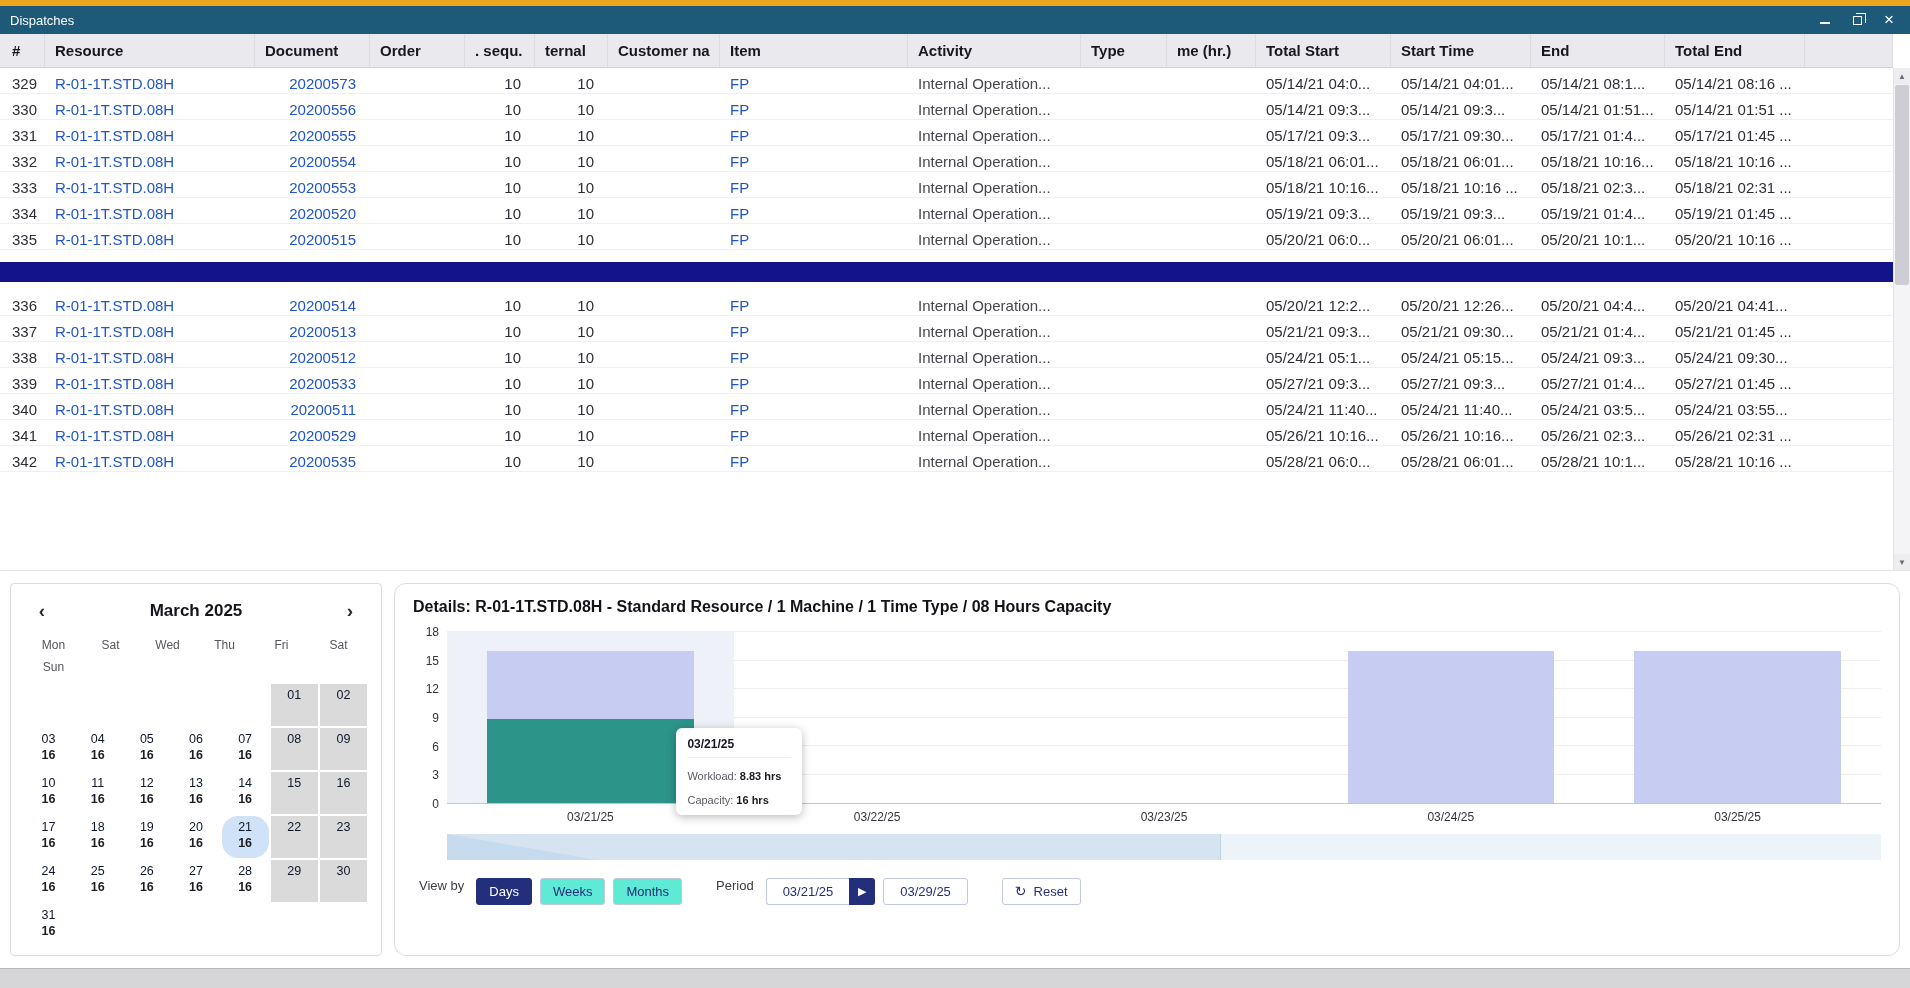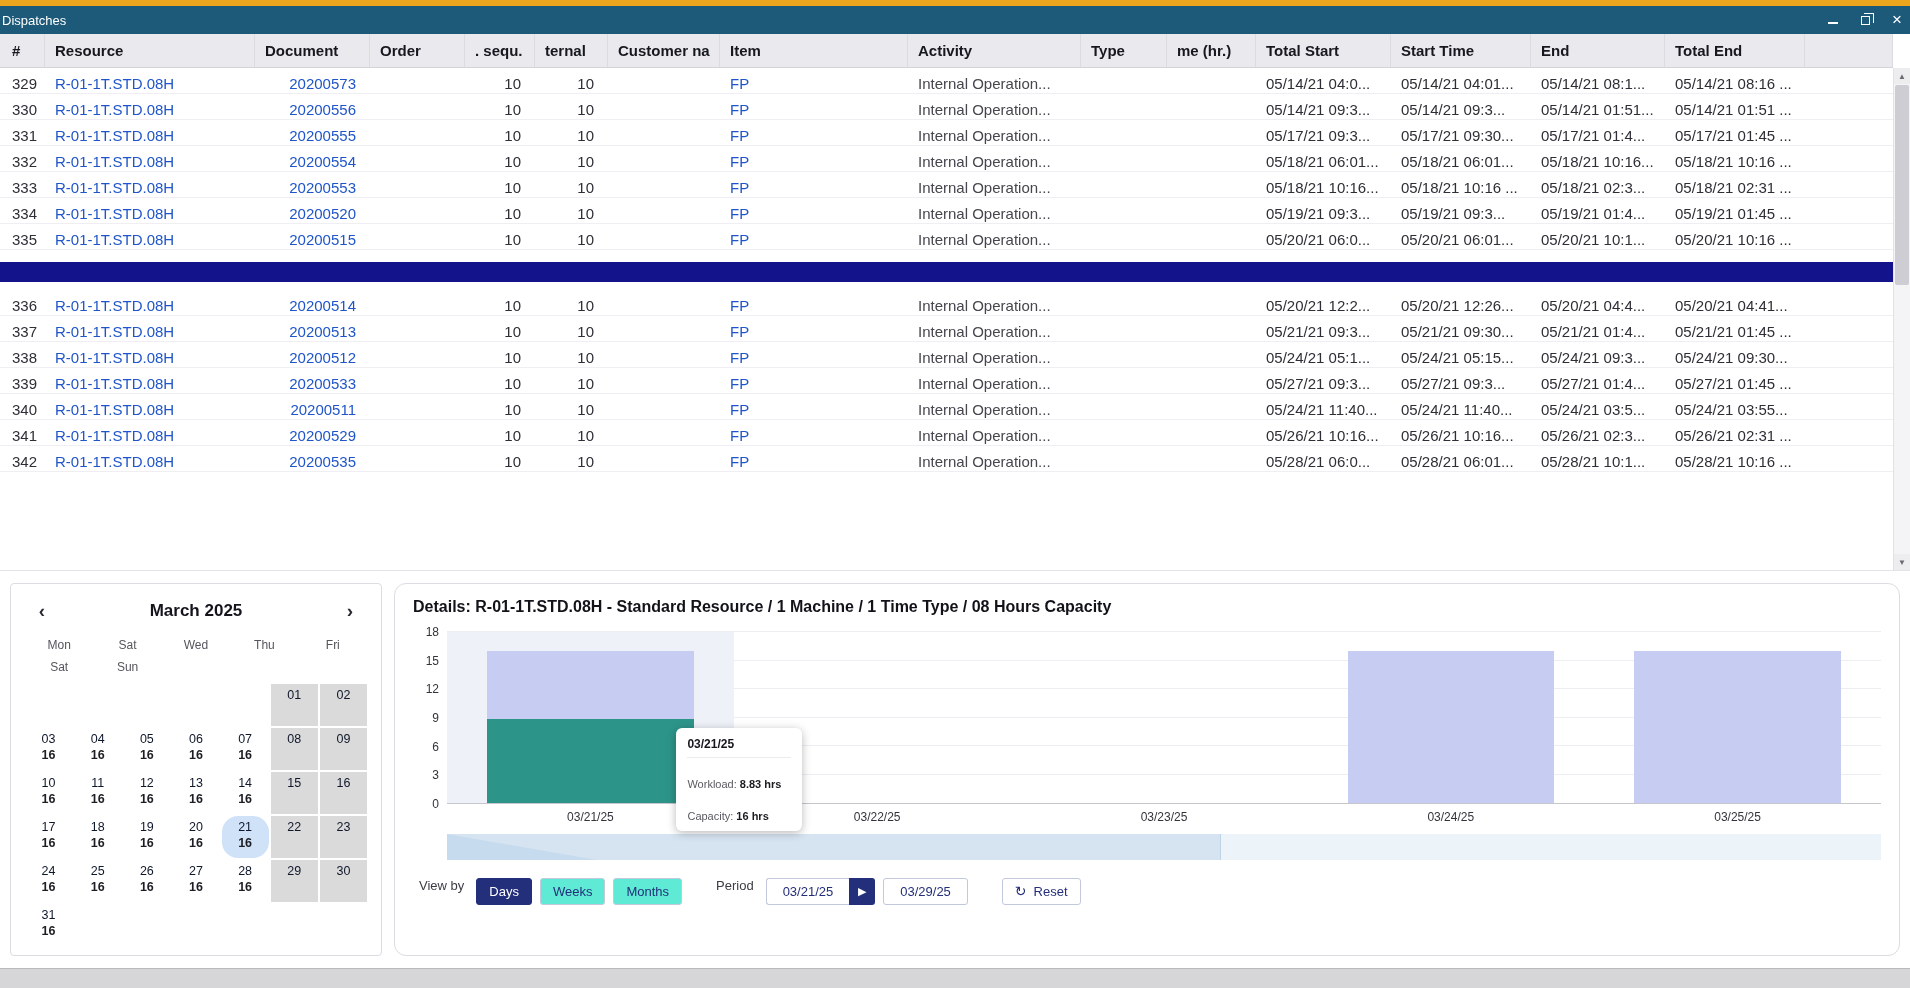--- a/index.html
+++ b/index.html
@@ -4,21 +4,21 @@
 <style>
   * { box-sizing: border-box; margin: 0; padding: 0; }
   html,body { width:1910px; height:988px; background:#fff; font-family:"Liberation Sans","DejaVu Sans",sans-serif; overflow:hidden; }
   :root{
     --accent_orange:#EDA51D; --titlebar:#1D5978; --link_blue:#1F55C9;
     --selected_row:#13138C; --active_button:#232F7A;
     --capacity_bar:#C7CDF2; --workload_bar:#2D9489; --selected_day:#CFE2F8;
   }
   .window{ width:1910px; height:988px; display:flex; flex-direction:column; background:#fff; }
   .frame-top{ height:6px; background:var(--accent_orange); }
-  .titlebar{ height:28px; background:var(--titlebar); color:#fff; display:flex; align-items:center; padding:0 2px; font-size:13px; flex:0 0 auto; }
+  .titlebar{ height:28px; background:var(--titlebar); color:#fff; display:flex; align-items:center; padding:0 10px; font-size:13px; flex:0 0 auto; }
   .title{ flex:1; }
   .win-controls{ display:flex; align-items:center; gap:18px; padding-right:4px; }
   .wbtn{ width:14px; height:14px; display:flex; align-items:center; justify-content:center; cursor:pointer; color:#fff; }
   .min-glyph{ width:10px; height:8px; border-bottom:2px solid #fff; }
   .restore-glyph{ width:9px; height:9px; border:1px solid #fff; position:relative; }
   .restore-glyph::before{ content:""; position:absolute; left:2px; top:-4px; width:9px; height:9px; border:1px solid #fff; border-left:none; border-bottom:none; }
   .wbtn.close{ font-size:17px; line-height:14px; }
 
   
   .table-section{ height:536px; position:relative; padding-right:17px; flex:0 0 auto; }
@@ -38,21 +38,21 @@
   .sb-arrow{ height:16px; display:flex; align-items:center; justify-content:center; font-size:8px; color:#6A6A72; background:#EDEDF0; cursor:pointer; }
   .sb-arrow.sb-bottom{ position:absolute; bottom:0; left:0; right:0; }
   .sb-thumb{ position:absolute; top:17px; left:1px; right:1px; height:200px; background:#CDCDD3; border-radius:2px; cursor:grab; }
 
   
   .bottom{ height:398px; display:flex; gap:12px; padding:12px 10px; border-top:1px solid #E4E4E8; background:#fff; flex:0 0 auto; }
   .cal-panel{ width:372px; border:1px solid #DCDCE2; border-radius:4px; background:#fff; padding:12px 14px; }
   .cal-head{ display:flex; align-items:center; height:30px; }
   .cal-chev{ width:34px; text-align:center; font-size:19px; font-weight:bold; color:#2A2A32; cursor:pointer; }
   .cal-title{ flex:1; text-align:center; font-size:17px; font-weight:bold; color:#14141C; }
-  .cal-weekdays{ display:grid; grid-template-columns:repeat(5,1fr); margin-top:8px; }
+  .cal-weekdays{ display:grid; grid-template-columns:repeat(6,1fr); margin-top:8px; }
   .cal-wd{ text-align:center; font-size:12px; color:#55555D; padding:4px 0; }
   .cal-grid{ display:grid; grid-template-columns:repeat(7,1fr); gap:2px; margin-top:6px; }
   .cal-cell{ height:42px; display:flex; flex-direction:column; align-items:center; cursor:pointer; }
   .cal-cell.empty{ cursor:default; }
   .cal-cell.wk{ background:#DADADA; }
   .cal-cell.sel{ background:var(--selected_day);border-radius:16px; }
   .cal-d{ font-size:12.5px; color:#0f172a; margin-top:4px; }
   .cal-v{ font-size:12.5px; font-weight:bold; color:#1D1D24; margin-top:2px; }
 
   .details-panel{ flex:1; border:1px solid #DCDCE2; border-radius:12px; background:#fff; padding:14px 18px; }
@@ -63,21 +63,21 @@
   .plot{ flex:1; position:relative; height:172px; border-bottom:1px solid #C6C6CC; }
   .gridline{ position:absolute; left:0; right:0; height:1px; background:#EDEDF2; }
   .slotrow{ position:absolute; left:0; right:0; top:0; bottom:0; display:flex; }
   .slot{ flex:1; position:relative; }
   .slot.hovered{ background:#EEF1F8; }
   .bar{ position:absolute; bottom:0; left:14%; width:72%; }
   .xlabels{ display:flex; margin-left:34px; margin-top:6px; }
   .xlab{ flex:1; text-align:center; font-size:12px; color:#33333B; }
   .tooltip{ position:absolute; left:16%; top:56%; width:126px; background:#fff; border-radius:6px; box-shadow:0 2px 10px rgba(0,0,0,.28); padding:9px 11px; z-index:9; }
   .tt-title{ font-size:12px; font-weight:bold; color:#16161E; padding-bottom:6px; border-bottom:1px solid #ECECEF; margin-bottom:6px; }
-  .tt-row{ font-size:11px; color:#5A5A62; margin-top:20px; white-space:nowrap; }
+  .tt-row{ font-size:11px; color:#5A5A62; margin-top:12px; white-space:nowrap; }
   .tt-row b{ color:#1B1B22; }
   .navigator{ height:26px; margin:10px 0 0 34px; position:relative; background:#ECF3F9; overflow:hidden; }
   .nav-range{ position:absolute; left:0; top:0; bottom:0; width:54%; background:#D6E4F1; border-right:1px solid #BFD3E6; }
   .nav-wedge{ position:absolute; left:0; top:0; width:150px; height:100%; background:#C7DBEE; clip-path:polygon(0 0,100% 100%,0 100%); }
 
   .viewbar{ display:flex; align-items:flex-start; gap:8px; margin-top:18px; margin-left:6px; font-size:13px; color:#3C3C44; }
   .vb-label{ margin-right:4px; }
   .vbtn{ padding:5px 12px; border:1px solid #C3C9DC; border-radius:3px; background:#5eead4; color:var(--active_button); font-size:13px; font-family:inherit; cursor:pointer; }
   .vbtn.active{ background:var(--active_button); color:#fff; border-color:var(--active_button); }
   .period-label{ margin-left:26px; }

